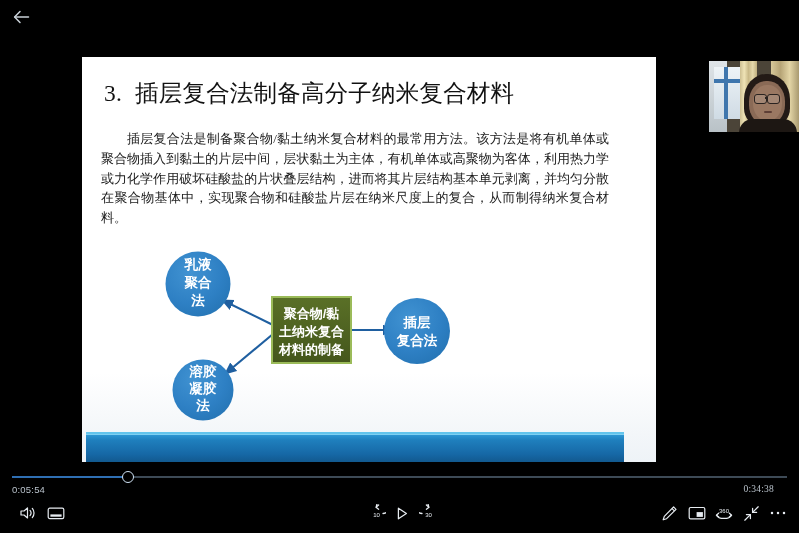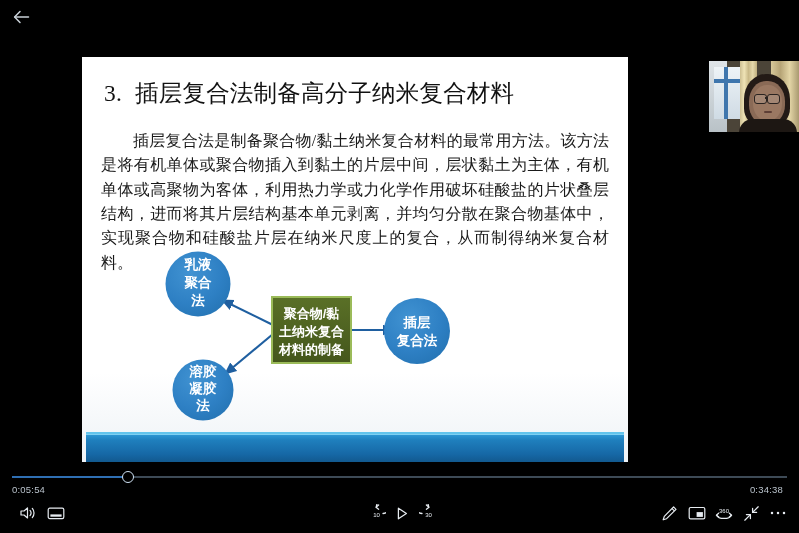--- a/index.html
+++ b/index.html
@@ -54,20 +54,21 @@
 
   
   #slide {
     position: absolute;
     left: 82px;
     top: 57px;
     width: 546px;
     height: 405px;
     background: #ffffff;
     overflow: hidden;
+    padding-left: 28px;
   }
   #slide-canvas {
     position: absolute;
     inset: 0;
     background: linear-gradient(#ffffff 0%, #ffffff 78%, #f3f6f9 93%, #eef3f7 100%);
   }
 
   .slide-title {
     position: absolute;
     left: 22px;
@@ -81,21 +82,21 @@
     white-space: nowrap;
   }
   .slide-title .num { margin-right: 13px; }
 
   .slide-body {
     position: absolute;
     left: 19px;
     top: 72px;
     width: 508px;
     font-family: "Liberation Serif", "DejaVu Serif", serif;
-    font-size: 16px;
+    font-size: 13px;
     line-height: 1.52;
     color: #1a1a1a;
     text-align: justify;
     text-indent: 2em;
     text-justify: inter-ideograph;
   }
 
   
   #diagram {
     position: absolute;
@@ -225,21 +226,21 @@
 
   .time-label {
     position: absolute;
     top: 22px;
     font-size: 9.5px;
     color: #b9c2cb;
     letter-spacing: 0.2px;
     white-space: nowrap;
   }
   #time-current { left: 12px; }
-  #time-total   { right: 16px; }
+  #time-total   { right: 25px; font-family: Liberation Serif, serif; }
 
   .ctrl-btn {
     position: absolute;
     width: 28px;
     height: 26px;
     display: flex;
     align-items: center;
     justify-content: center;
     cursor: pointer;
   }

